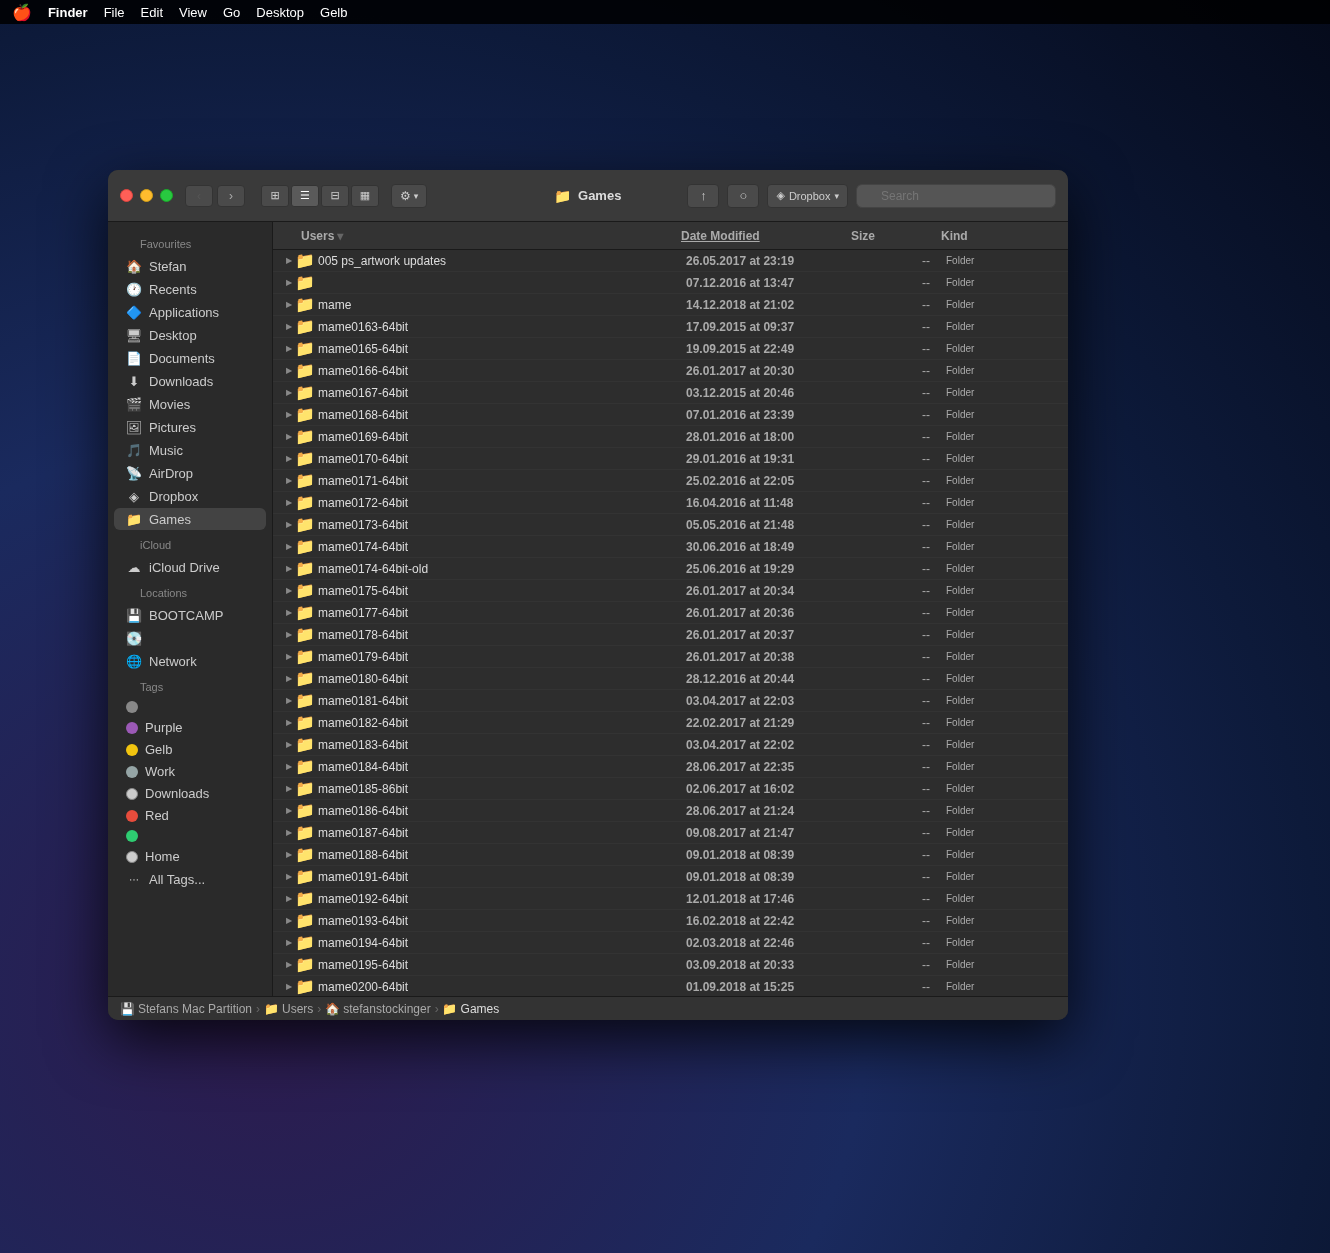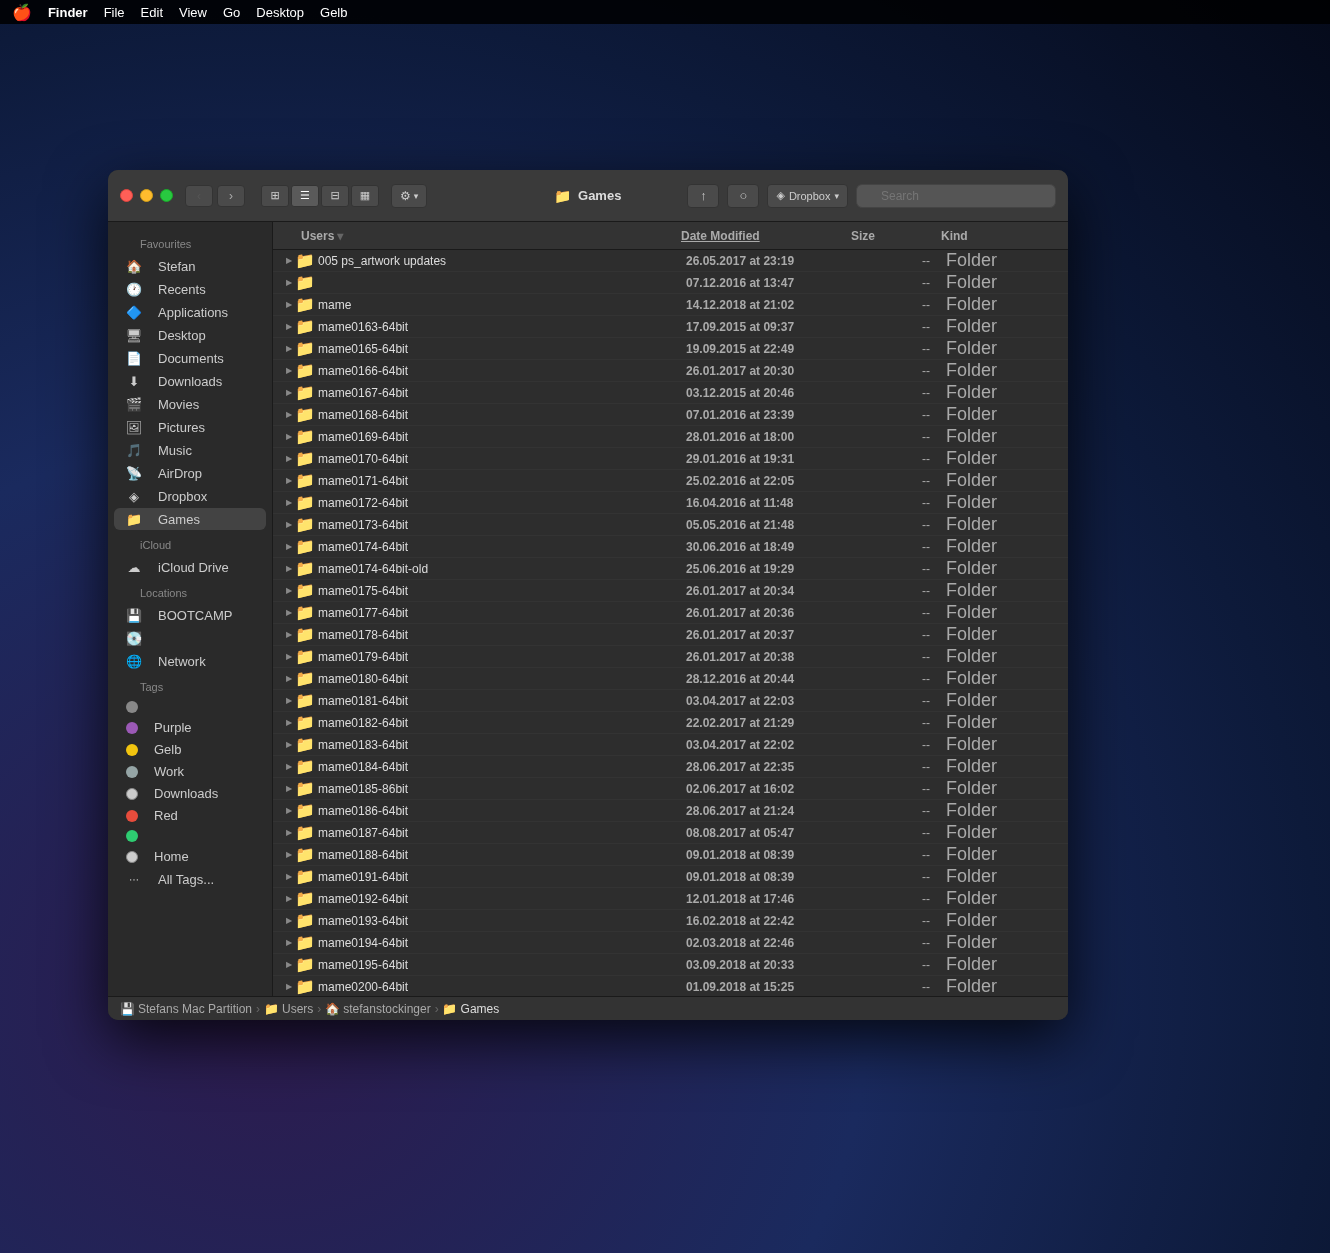--- a/index.html
+++ b/index.html
@@ -250,21 +250,21 @@
     .sidebar-item.active { background: rgba(255,255,255,0.12); }
     .sidebar-item-icon {
       width: 16px;
       height: 16px;
       display: flex;
       align-items: center;
       justify-content: center;
       flex-shrink: 0;
       font-size: 13px;
     }
-    .sidebar-item-label { font-size: 13px; margin-left: 9px; }
+    .sidebar-item-label { font-size: 13px; }
 
     .tag-dot {
       width: 12px;
       height: 12px;
       border-radius: 50%;
       flex-shrink: 0;
     }
 
     
     .content-area {
@@ -351,21 +351,21 @@
     }
     .row-size {
       width: 90px;
       font-size: 12px;
       color: #aaa;
       text-align: right;
       padding-right: 16px;
     }
     .row-kind {
       flex: 1;
-      font-size: 18px;
+      font-size: 10px;
       color: #aaa;
     }
 
     
     .status-bar {
       height: 24px;
       background: #333;
       border-top: 1px solid #1a1a1a;
       display: flex;
       align-items: center;
@@ -847,21 +847,21 @@
     <div class="row-modified">28.06.2017 at 21:24</div>
     <div class="row-size">--</div>
     <div class="row-kind">Folder</div>
   </div>
           <div class="file-row">
     <div class="row-disclosure">
       ▶
     </div>
     <div class="row-icon" style="color:#4a9eda">📁</div>
     <div class="row-name" style="">mame0187-64bit</div>
-    <div class="row-modified">08.08.2017 at 05:47</div>
+    <div class="row-modified">09.08.2017 at 21:47</div>
     <div class="row-size">--</div>
     <div class="row-kind">Folder</div>
   </div>
           <div class="file-row">
     <div class="row-disclosure">
       ▶
     </div>
     <div class="row-icon" style="color:#4a9eda">📁</div>
     <div class="row-name" style="">mame0188-64bit</div>
     <div class="row-modified">09.01.2018 at 08:39</div>

